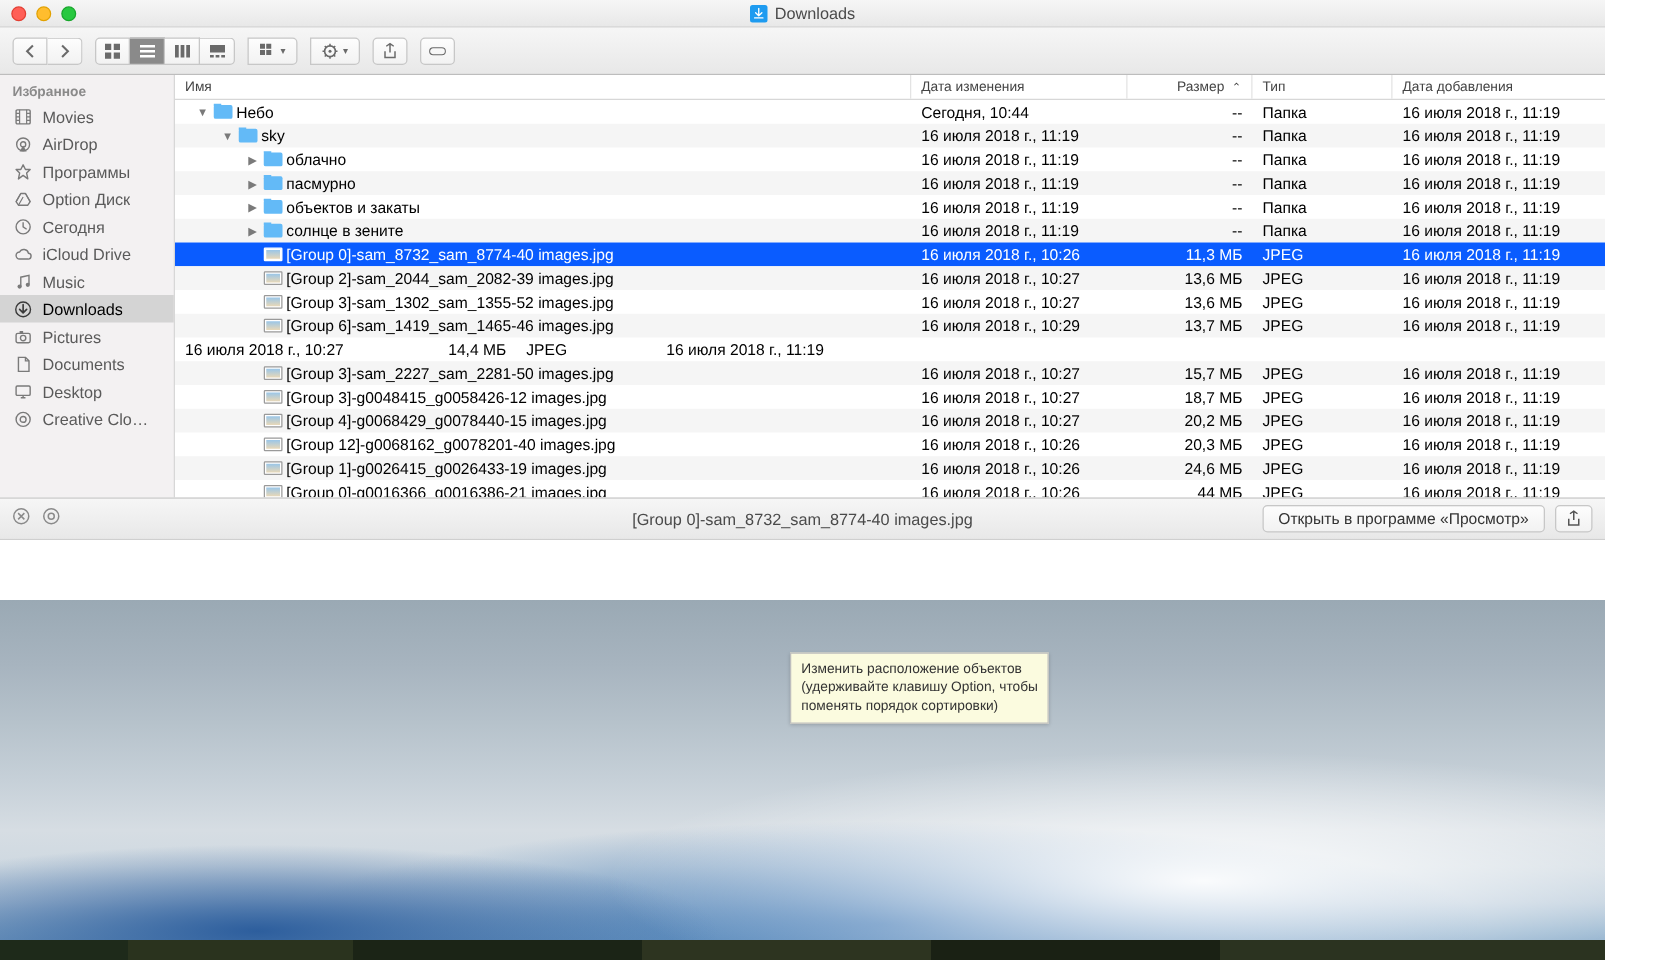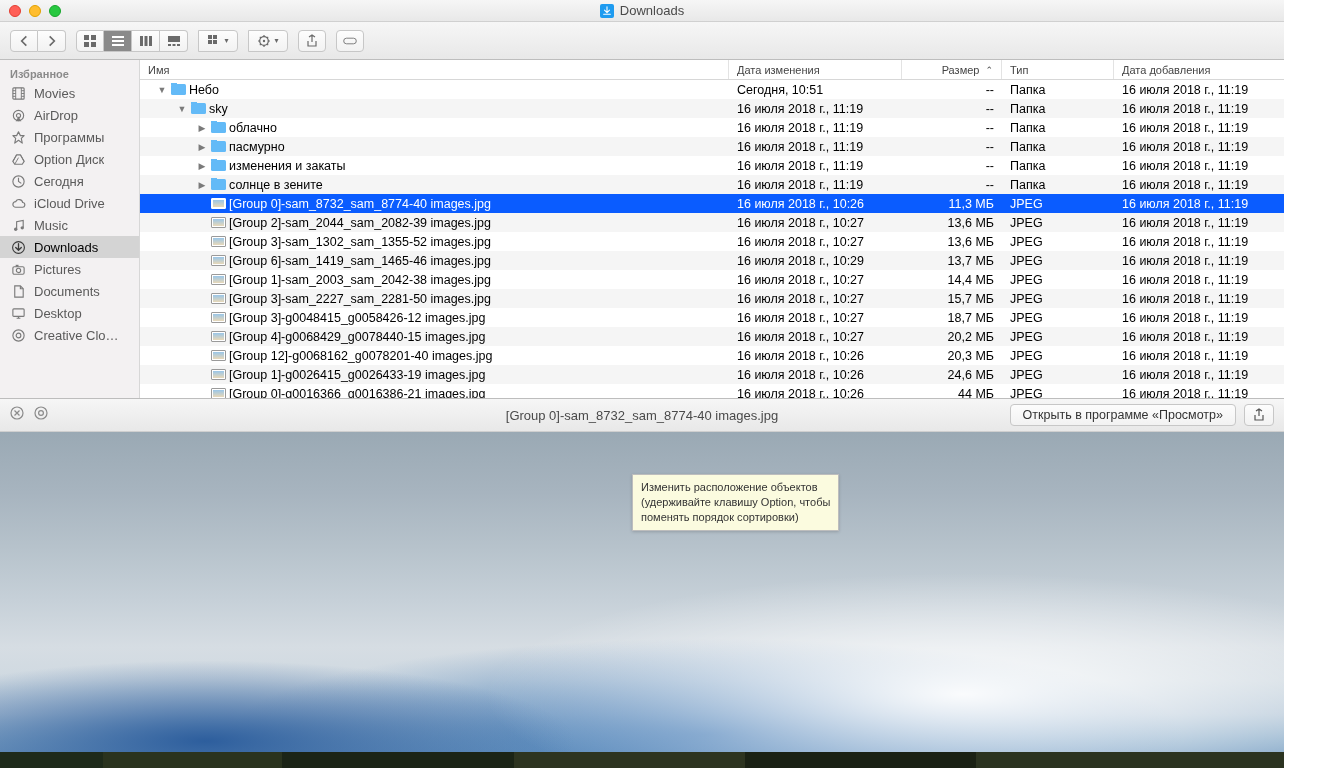--- a/index.html
+++ b/index.html
@@ -81,21 +81,21 @@
 .pv-left svg { width: 14px; height: 14px; }
 .pv-title { position: absolute; left: 0; right: 0; text-align: center; font-size: 13px; color: #4a4a4a; pointer-events: none; }
 .pv-right { margin-left: auto; display: flex; gap: 8px; padding-left: 12px; }
 .pv-btn { height: 22px; padding: 0 12px; background: linear-gradient(#fdfdfd,#f2f2f2); border: 1px solid #c7c7c7; border-radius: 4px; font-size: 12.5px; display: flex; align-items: center; color: #333; }
 .pv-sharebtn { width: 30px; justify-content: center; padding: 0; }
 .pv-image { flex: 1; background:
   radial-gradient(ellipse 62% 60% at 75% 78%, rgba(255,255,255,0.95), rgba(255,255,255,0) 60%),
   radial-gradient(ellipse 48% 40% at 16% 92%, #2d5e9d 0%, rgba(45,94,157,0) 60%),
   radial-gradient(ellipse 60% 46% at 55% 90%, #4a7fb8 0%, rgba(74,127,184,0) 62%),
   linear-gradient(180deg, #9aa9b4 0%, #a7b4bf 18%, #b6c2cb 34%, #c6d0d8 50%, #d6dde3 64%, #cfd9e1 74%, #b7c9d9 84%, #8fb0cc 92%, #6f97bf 100%);
-  position: relative; }
+  position: relative; margin-top: 48px; }
 .pv-image:after { content:''; position:absolute; left:0; right:0; bottom:0; height:16px;
   background: linear-gradient(90deg, #1e2a1a 0 8%, #2a331e 8% 22%, #1b2416 22% 40%, #2d3420 40% 58%, #1a2114 58% 76%, #2b3320 76% 100%); }
 .tooltip { position: absolute; top: 42px; left: 632px; background: #fbfbdf; border: 1px solid #bdbdbd; padding: 5px 8px; font-size: 11px; color: #333; line-height: 1.35; max-width: 225px; box-shadow: 0 1px 3px rgba(0,0,0,.18); }
 </style>
 </head>
 <body>
 <div class="window">
 
   <div class="titlebar">
     <div class="traffic">
@@ -331,21 +331,21 @@
       <div class="rows" id="file-rows">
           <div class="row">
             <div class="cell name">
               <span class="indent" style="width:6px"></span>
               <span class="disc">▼</span>
               <span class="fico">
                 <span class="folder-i"></span>
               </span>
               <span>Небо</span>
             </div>
-            <div class="cell date">Сегодня, 10:51</div>
+            <div class="cell date">Сегодня, 10:44</div>
             <div class="cell size">--</div>
             <div class="cell type">Папка</div>
             <div class="cell added">16 июля 2018 г., 11:19</div>
           </div>
           <div class="row alt">
             <div class="cell name">
               <span class="indent" style="width:26px"></span>
               <span class="disc">▼</span>
               <span class="fico">
                 <span class="folder-i"></span>
@@ -385,21 +385,21 @@
             <div class="cell type">Папка</div>
             <div class="cell added">16 июля 2018 г., 11:19</div>
           </div>
           <div class="row">
             <div class="cell name">
               <span class="indent" style="width:46px"></span>
               <span class="disc">▶</span>
               <span class="fico">
                 <span class="folder-i"></span>
               </span>
-              <span>изменения и закаты</span>
+              <span>объектов и закаты</span>
             </div>
             <div class="cell date">16 июля 2018 г., 11:19</div>
             <div class="cell size">--</div>
             <div class="cell type">Папка</div>
             <div class="cell added">16 июля 2018 г., 11:19</div>
           </div>
           <div class="row alt">
             <div class="cell name">
               <span class="indent" style="width:46px"></span>
               <span class="disc">▶</span>
@@ -463,28 +463,20 @@
                 <span class="img-i"></span>
               </span>
               <span>[Group 6]-sam_1419_sam_1465-46 images.jpg</span>
             </div>
             <div class="cell date">16 июля 2018 г., 10:29</div>
             <div class="cell size">13,7 МБ</div>
             <div class="cell type">JPEG</div>
             <div class="cell added">16 июля 2018 г., 11:19</div>
           </div>
           <div class="row">
-            <div class="cell name">
-              <span class="indent" style="width:46px"></span>
-              <span class="disc"></span>
-              <span class="fico">
-                <span class="img-i"></span>
-              </span>
-              <span>[Group 1]-sam_2003_sam_2042-38 images.jpg</span>
-            </div>
             <div class="cell date">16 июля 2018 г., 10:27</div>
             <div class="cell size">14,4 МБ</div>
             <div class="cell type">JPEG</div>
             <div class="cell added">16 июля 2018 г., 11:19</div>
           </div>
           <div class="row alt">
             <div class="cell name">
               <span class="indent" style="width:46px"></span>
               <span class="disc"></span>
               <span class="fico">

